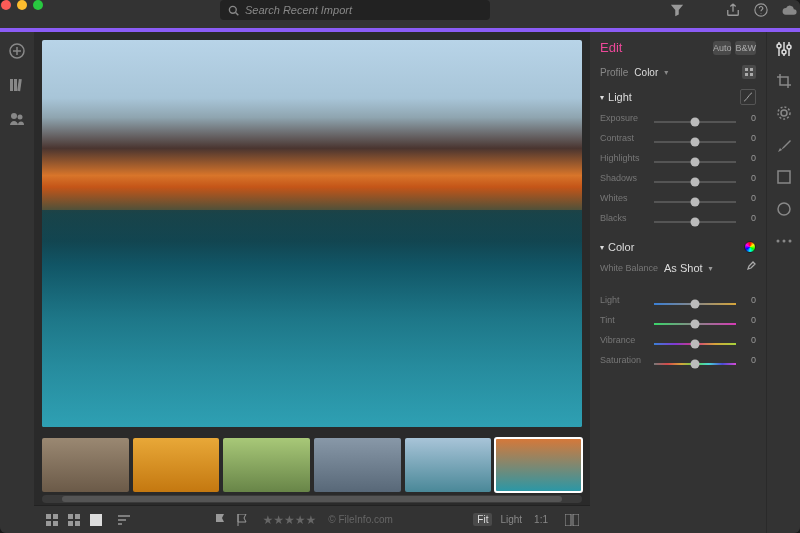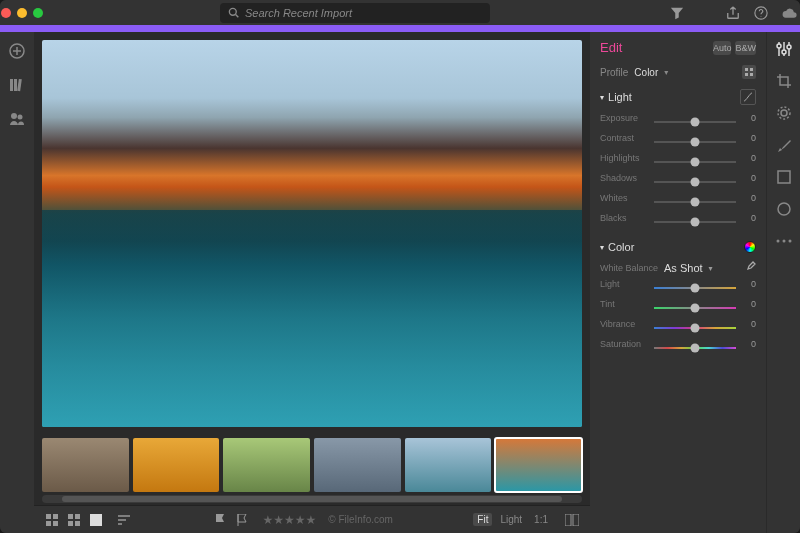--- a/index.html
+++ b/index.html
@@ -1,20 +1,20 @@
 <!DOCTYPE html>
 <html><head>
 <meta charset="utf-8">
 <style>
 * { margin:0; padding:0; box-sizing:border-box; font-family:-apple-system,BlinkMacSystemFont,sans-serif; }
 body { background:#1a1a1a; width:800px; height:533px; overflow:hidden; color:#999; font-size:11px; }
 .window { width:800px; height:533px; display:flex; flex-direction:column; background:#2a2a2a; border-radius:6px; overflow:hidden; }
 
 
-.topbar { height:32px; background:#333; display:flex; align-items:center; padding:0 1px; gap:8px; border-bottom:7px solid #8b5cf6; }
+.topbar { height:32px; background:#333; display:flex; align-items:flex-start; padding:0 1px; gap:8px; border-bottom:4px solid #8b5cf6; }
 .traffic { display:flex; gap:6px; }
 .dot { width:10px; height:10px; border-radius:50%; }
 .dot.r { background:#fc5b57; } .dot.y { background:#fcbc2e; } .dot.g { background:#28c840; }
 .spacer { flex:1; }
 .search { width:270px; height:20px; background:#222; border-radius:4px; display:flex; align-items:center; padding:0 8px; gap:6px; color:#888; font-style:italic; }
 .search svg { flex-shrink:0; }
 .topicon { width:20px; height:20px; display:flex; align-items:center; justify-content:center; cursor:pointer; color:#999; }
 
 
 .main { flex:1; display:flex; min-height:0; }
@@ -56,21 +56,21 @@
 .sec-head .tool { margin-left:auto; width:16px; height:16px; border:1px solid #555; border-radius:2px; display:flex; align-items:center; justify-content:center; }
 .slider-row { display:flex; align-items:flex-end; margin-bottom:10px; }
 .slider-row .lbl { width:54px; color:#777; font-size:9px; }
 .slider-row .val { width:14px; text-align:right; color:#999; font-size:9px; }
 .slider { flex:1; height:2px; background:#555; position:relative; margin-right:6px; }
 .slider .knob { position:absolute; left:50%; top:50%; width:9px; height:9px; border-radius:50%; background:#bbb; transform:translate(-50%,-50%); }
 .slider.temp { background:linear-gradient(90deg,#3a7fd5,#888,#d5a53a); }
 .slider.tint { background:linear-gradient(90deg,#3ad56a,#888,#d53ab5); }
 .slider.vib { background:linear-gradient(90deg,#3a7fd5,#7f3ad5,#d53a7f,#d5a53a,#a5d53a); }
 .slider.sat { background:linear-gradient(90deg,#777,#d54a4a,#d5a53a,#5ad54a,#4ad5d5,#4a4ad5,#d54ad5); }
-.wb-row { display:flex; align-items:center; gap:6px; margin-bottom:4px; }
+.wb-row { display:flex; align-items:center; gap:6px; margin-bottom:20px; }
 .wb-row .lbl { color:#777; font-size:9px; }
 .wb-row .val { color:#ddd; font-size:11px; }
 .colorring { width:12px; height:12px; border-radius:50%; background:conic-gradient(red,yellow,lime,cyan,blue,magenta,red); border:1px solid #222; }
 .presets { text-align:center; padding:8px 0 2px; border-top:1px solid #444; margin-top:6px; font-size:11px; color:#aaa; cursor:pointer; }
 
 .toolrail { width:34px; background:#333; border-left:1px solid #2a2a2a; display:flex; flex-direction:column; align-items:center; padding-top:8px; gap:14px; }
 .toolrail .tr { width:18px; height:18px; cursor:pointer; color:#888; display:flex; align-items:center; justify-content:center; }
 .toolrail .tr.act { color:#ddd; }
 </style>
 </head>

